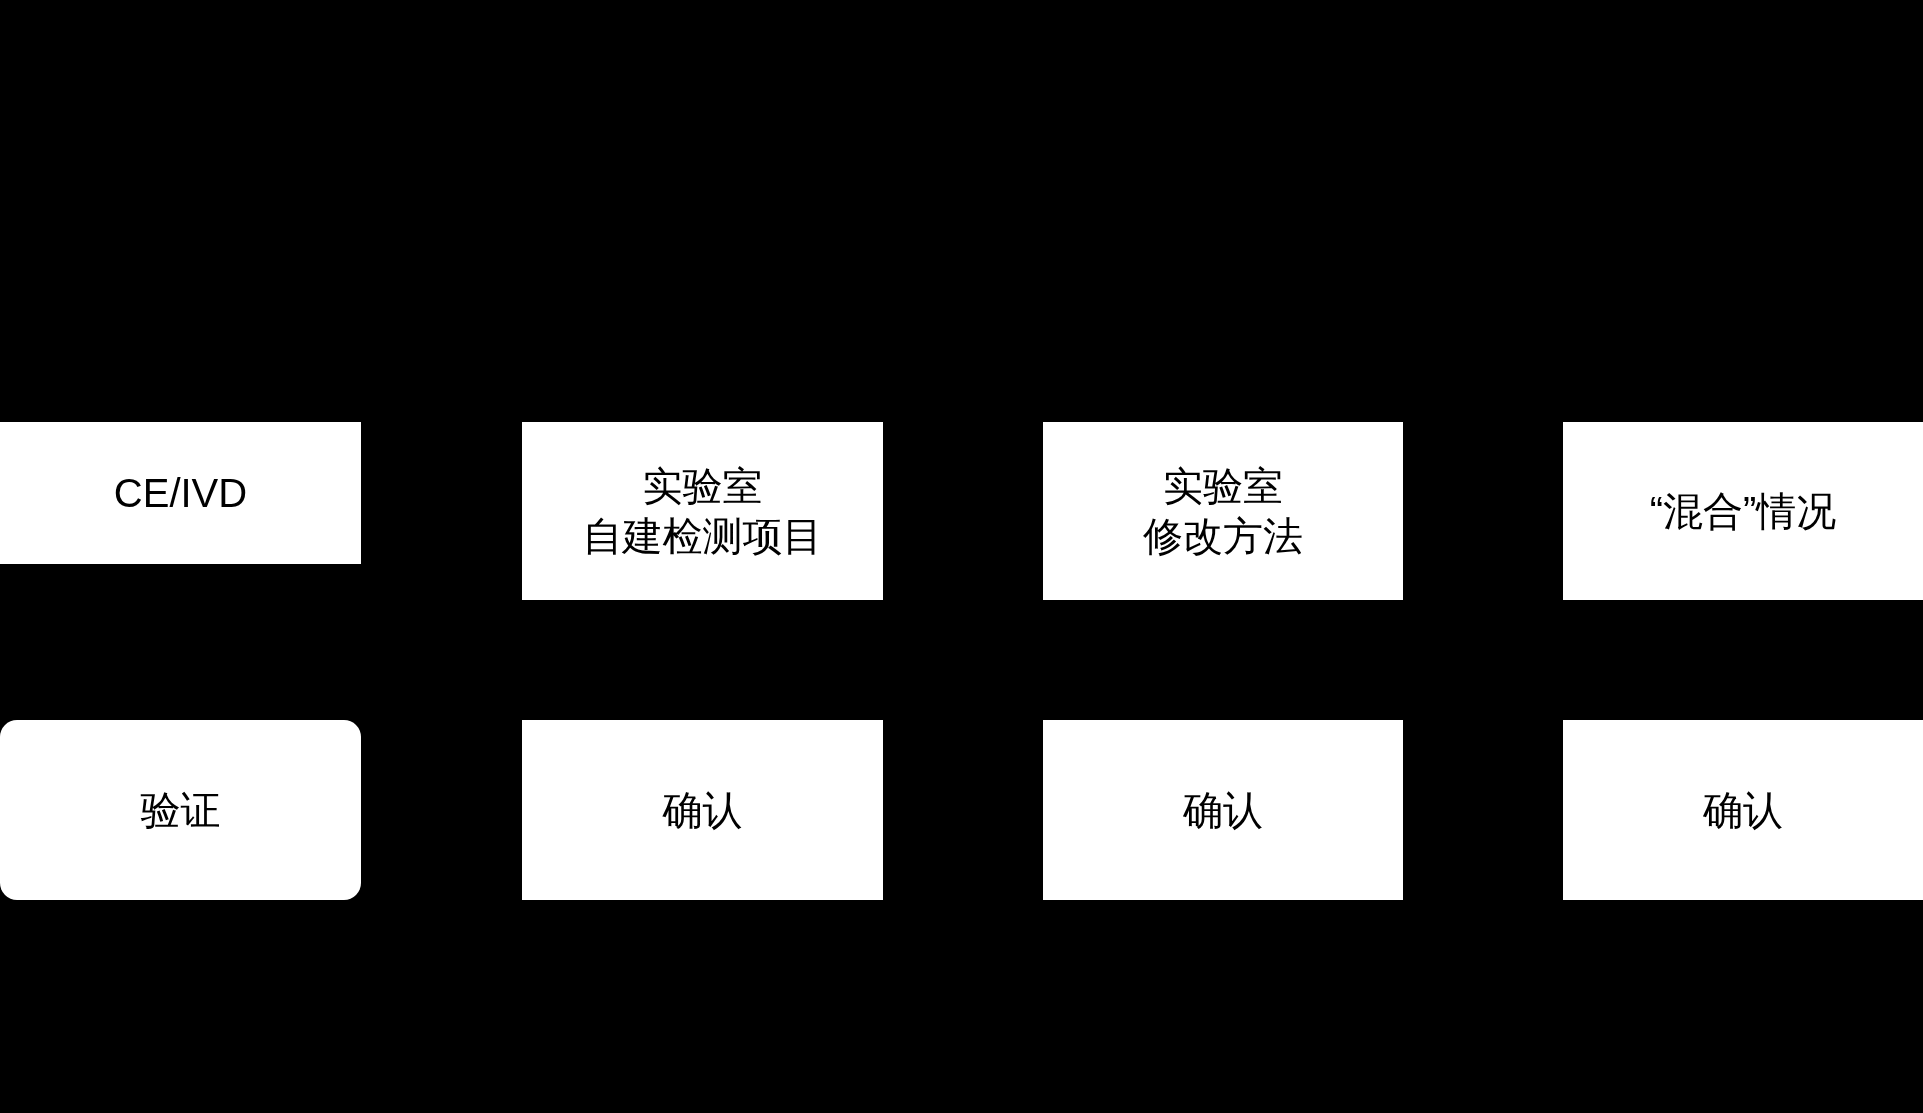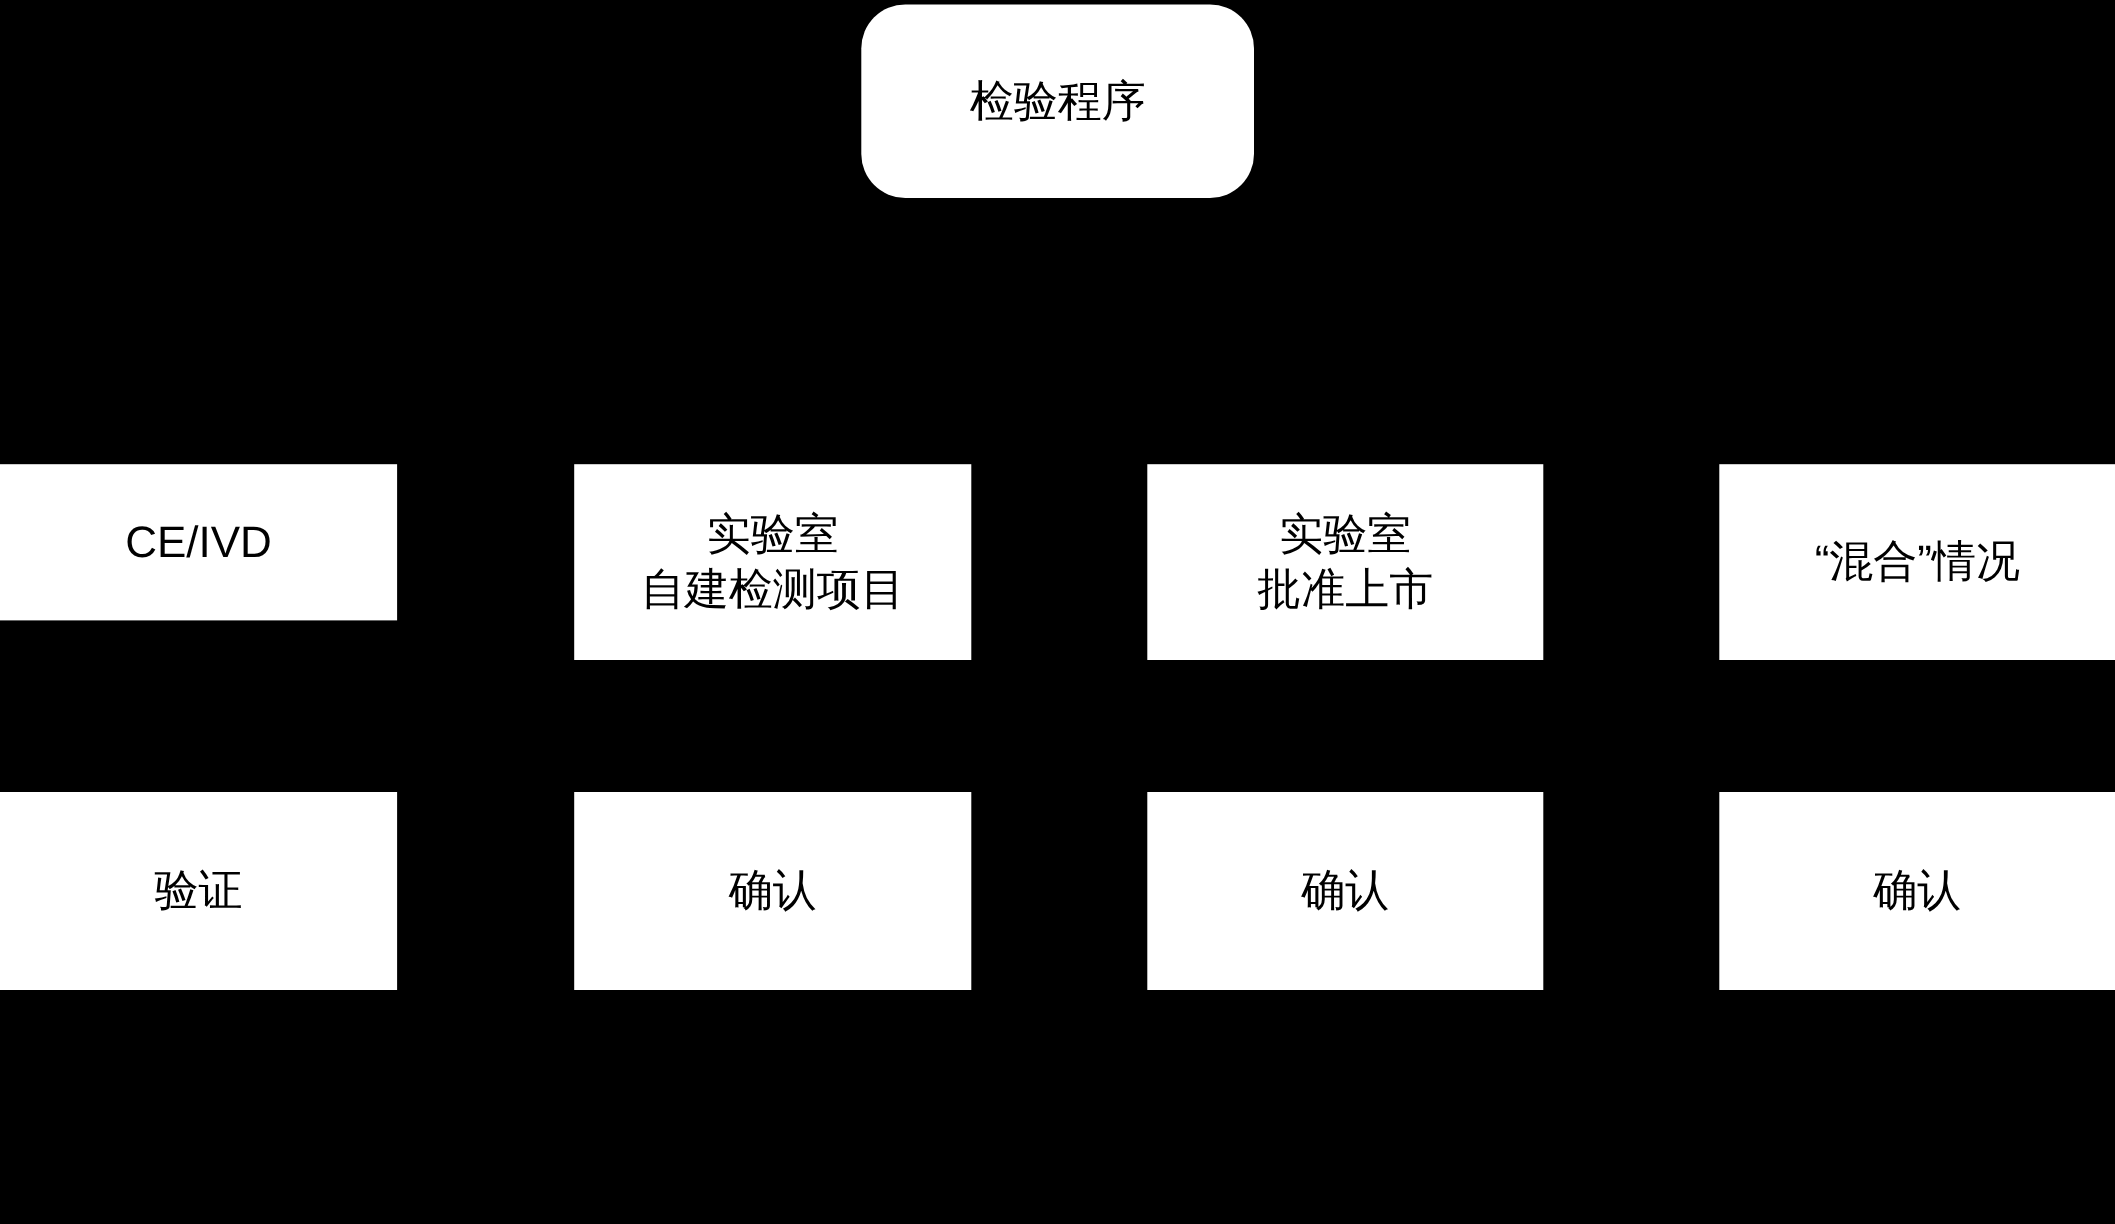--- a/index.html
+++ b/index.html
@@ -31,47 +31,44 @@
     border-radius: 40px;
   }
   
   .pos-root   { left: 783px;  top: 4px;   width: 357px; height: 176px; }
   
   .pos-src-1  { left: 0px;    top: 422px; width: 361px; height: 142px; }
   .pos-src-2  { left: 522px;  top: 422px; width: 361px; height: 178px; }
   .pos-src-3  { left: 1043px; top: 422px; width: 360px; height: 178px; }
   .pos-src-4  { left: 1563px; top: 422px; width: 360px; height: 178px; justify-content: center; }
   
-  .pos-proc-1 { left: 0px;    top: 720px; width: 361px; height: 180px; }
+  .pos-proc-1 { left: 0px;    top: 720px; width: 361px; height: 180px; border-radius: 17px; }
   .pos-proc-2 { left: 522px;  top: 720px; width: 361px; height: 180px; }
   .pos-proc-3 { left: 1043px; top: 720px; width: 360px; height: 180px; }
   .pos-proc-4 { left: 1563px; top: 720px; width: 360px; height: 180px; }
   .line { white-space: nowrap; }
 </style>
 </head>
 <body>
 
 <div class="canvas">
 
-  <div class="node rounded pos-root">
-    <div class="line">检验程序</div>
-  </div>
 
   <div class="node pos-src-1">
     <div class="line">CE/IVD</div>
   </div>
 
   <div class="node pos-src-2">
     <div class="line">实验室</div>
     <div class="line">自建检测项目</div>
   </div>
 
   <div class="node pos-src-3">
     <div class="line">实验室</div>
-    <div class="line">批准上市</div>
+    <div class="line">修改方法</div>
   </div>
 
   <div class="node pos-src-4">
     <div class="line">“混合”情况</div>
   </div>
 
   <div class="node pos-proc-1">
     <div class="line">验证</div>
   </div>
 

